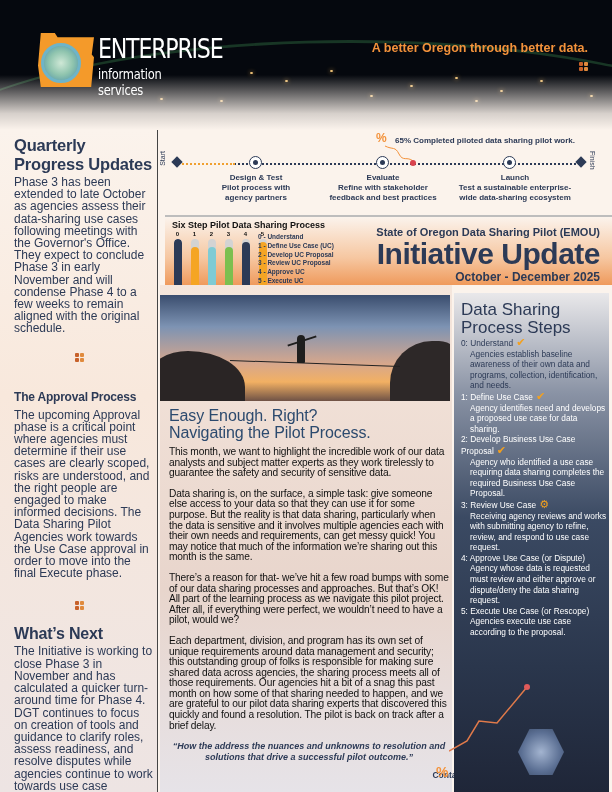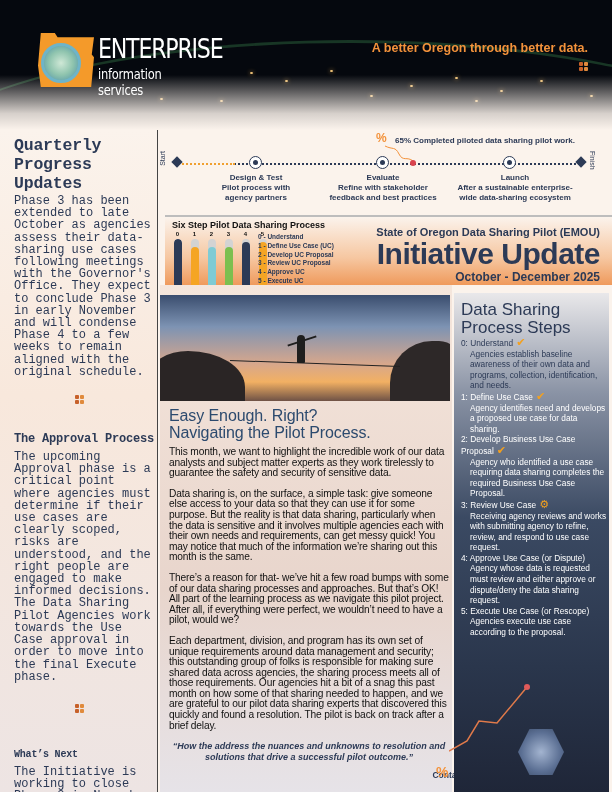--- a/index.html
+++ b/index.html
@@ -43,21 +43,21 @@
   .logo-title { position: absolute; left: 60px; top: 0; font-family: "DejaVu Sans", sans-serif; font-size: 27px; letter-spacing: -1.5px; color: #fff; font-weight: normal; transform: scaleX(0.82); transform-origin: left; line-height: 32px; }
   .logo-sub { position: absolute; left: 60px; top: 33px; font-family: "DejaVu Sans", sans-serif; font-size: 13.5px; color: #fff; transform: scaleX(0.85); transform-origin: left; letter-spacing: -0.3px; }
   .tagline { position: absolute; right: 24px; top: 41px; color: #f3923b; font-size: 12.5px; font-weight: bold; z-index: 2; }
   .dots4 { display: inline-grid; grid-template-columns: 4px 4px; gap: 1px; }
   .dots4 i { width: 4px; height: 4px; background: #e08a3c; border-radius: 1px; display: block; }
   .dots4.dark i:nth-child(odd) { background: #c7612a; }
   .header-dots { position: absolute; right: 24px; top: 62px; z-index: 2; }
 
   
   .left-col { position: absolute; left: 0; top: 130px; width: 158px; height: 662px; border-right: 1px solid #444; padding: 6px 0 0 14px;
-    background: linear-gradient(to bottom, #fbf3ec 0%, #f8e8dc 40%, #ede4e3 100%); font-family: Liberation Mono, monospace; }
+    background: linear-gradient(to bottom, #fbf3ec 0%, #f8e8dc 40%, #ede4e3 100%); }
   .left-col h2 { font-size: 16.5px; font-weight: bold; color: #2c3a56; line-height: 19px; letter-spacing: -0.2px; }
   .left-col p { font-size: 12px; line-height: 12.2px; color: #2c3a56; margin-top: 2px; width: 140px; }
   .sec-dots { text-align: center; width: 130px; margin: 8px 0 10px; }
 
   
   .timeline { position: absolute; left: 165px; top: 130px; width: 447px; height: 86px; }
   .progress-label { position: absolute; left: 230px; top: 6px; font-size: 8px; font-weight: bold; color: #2c3a56; }
   .pct-icon { position: absolute; left: 211px; top: 1px; color: #f3923b; font-weight: bold; font-size: 12px; }
   .tl-line { position: absolute; left: 10px; top: 33px; width: 408px; height: 0; border-top: 2px dotted #2c3a56; }
   .tl-line-done { position: absolute; left: 10px; top: 33px; width: 60px; height: 0; border-top: 2px dotted #f0a030; }
@@ -162,21 +162,21 @@
 
   <h2 style="margin-top:26px;font-size:12px;">The Approval Process</h2>
   <p>The upcoming Approval phase is a critical point where agencies must determine if their use cases are clearly scoped, risks are understood, and the right people are engaged to make informed decisions. The Data Sharing Pilot Agencies work towards the Use Case approval in order to move into the final Execute phase.</p>
   <div class="sec-dots" style="margin-top:12px;"><span class="dots4 dark">
         <i></i>
         <i></i>
         <i></i>
         <i></i>
       </span></div>
 
-  <h2 style="margin-top:32px;font-size:10px;">What’s Next</h2>
+  <h2 style="margin-top:14px;font-size:16px;">What’s Next</h2>
   <p>The Initiative is working to close Phase 3 in November and has calculated a quicker turn-around time for Phase 4. DGT continues to focus on creation of tools and guidance to clarify roles, assess readiness, and resolve disputes while agencies continue to work towards use case approval and move into the Execute phase. Expectations for guidance to wrap the project within the timeline.</p>
   <div class="sec-dots" style="margin-top:10px;"></div>
 </div>
 
 <div class="timeline">
   <span class="pct-icon">%</span>
   <svg class="pct-line" viewBox="0 0 32 18">
       <path d="M2 2 C 10 6, 12 2, 16 10 S 24 12, 30 17" stroke="#f3923b" stroke-width="1" fill="none"></path>
     </svg>
   <div class="progress-label">65% Completed piloted data sharing pilot work.</div>
@@ -195,21 +195,21 @@
     <div>Pilot process with</div>
     <div>agency partners</div>
   </div>
   <div class="ms-text" style="left:152px;width:132px">
     <div>Evaluate</div>
     <div>Refine with stakeholder</div>
     <div>feedback and best practices</div>
   </div>
   <div class="ms-text" style="left:280px;width:140px">
     <div>Launch</div>
-    <div>After a sustainable enterprise-</div>
+    <div>Test a sustainable enterprise-</div>
     <div>wide data-sharing ecosystem</div>
   </div>
 </div>
 
 <div class="band">
   <div class="six-title">Six Step Pilot Data Sharing Process</div>
   <div class="tubes">
     <div class="tube">
         <b>0</b>
         <div class="t">

